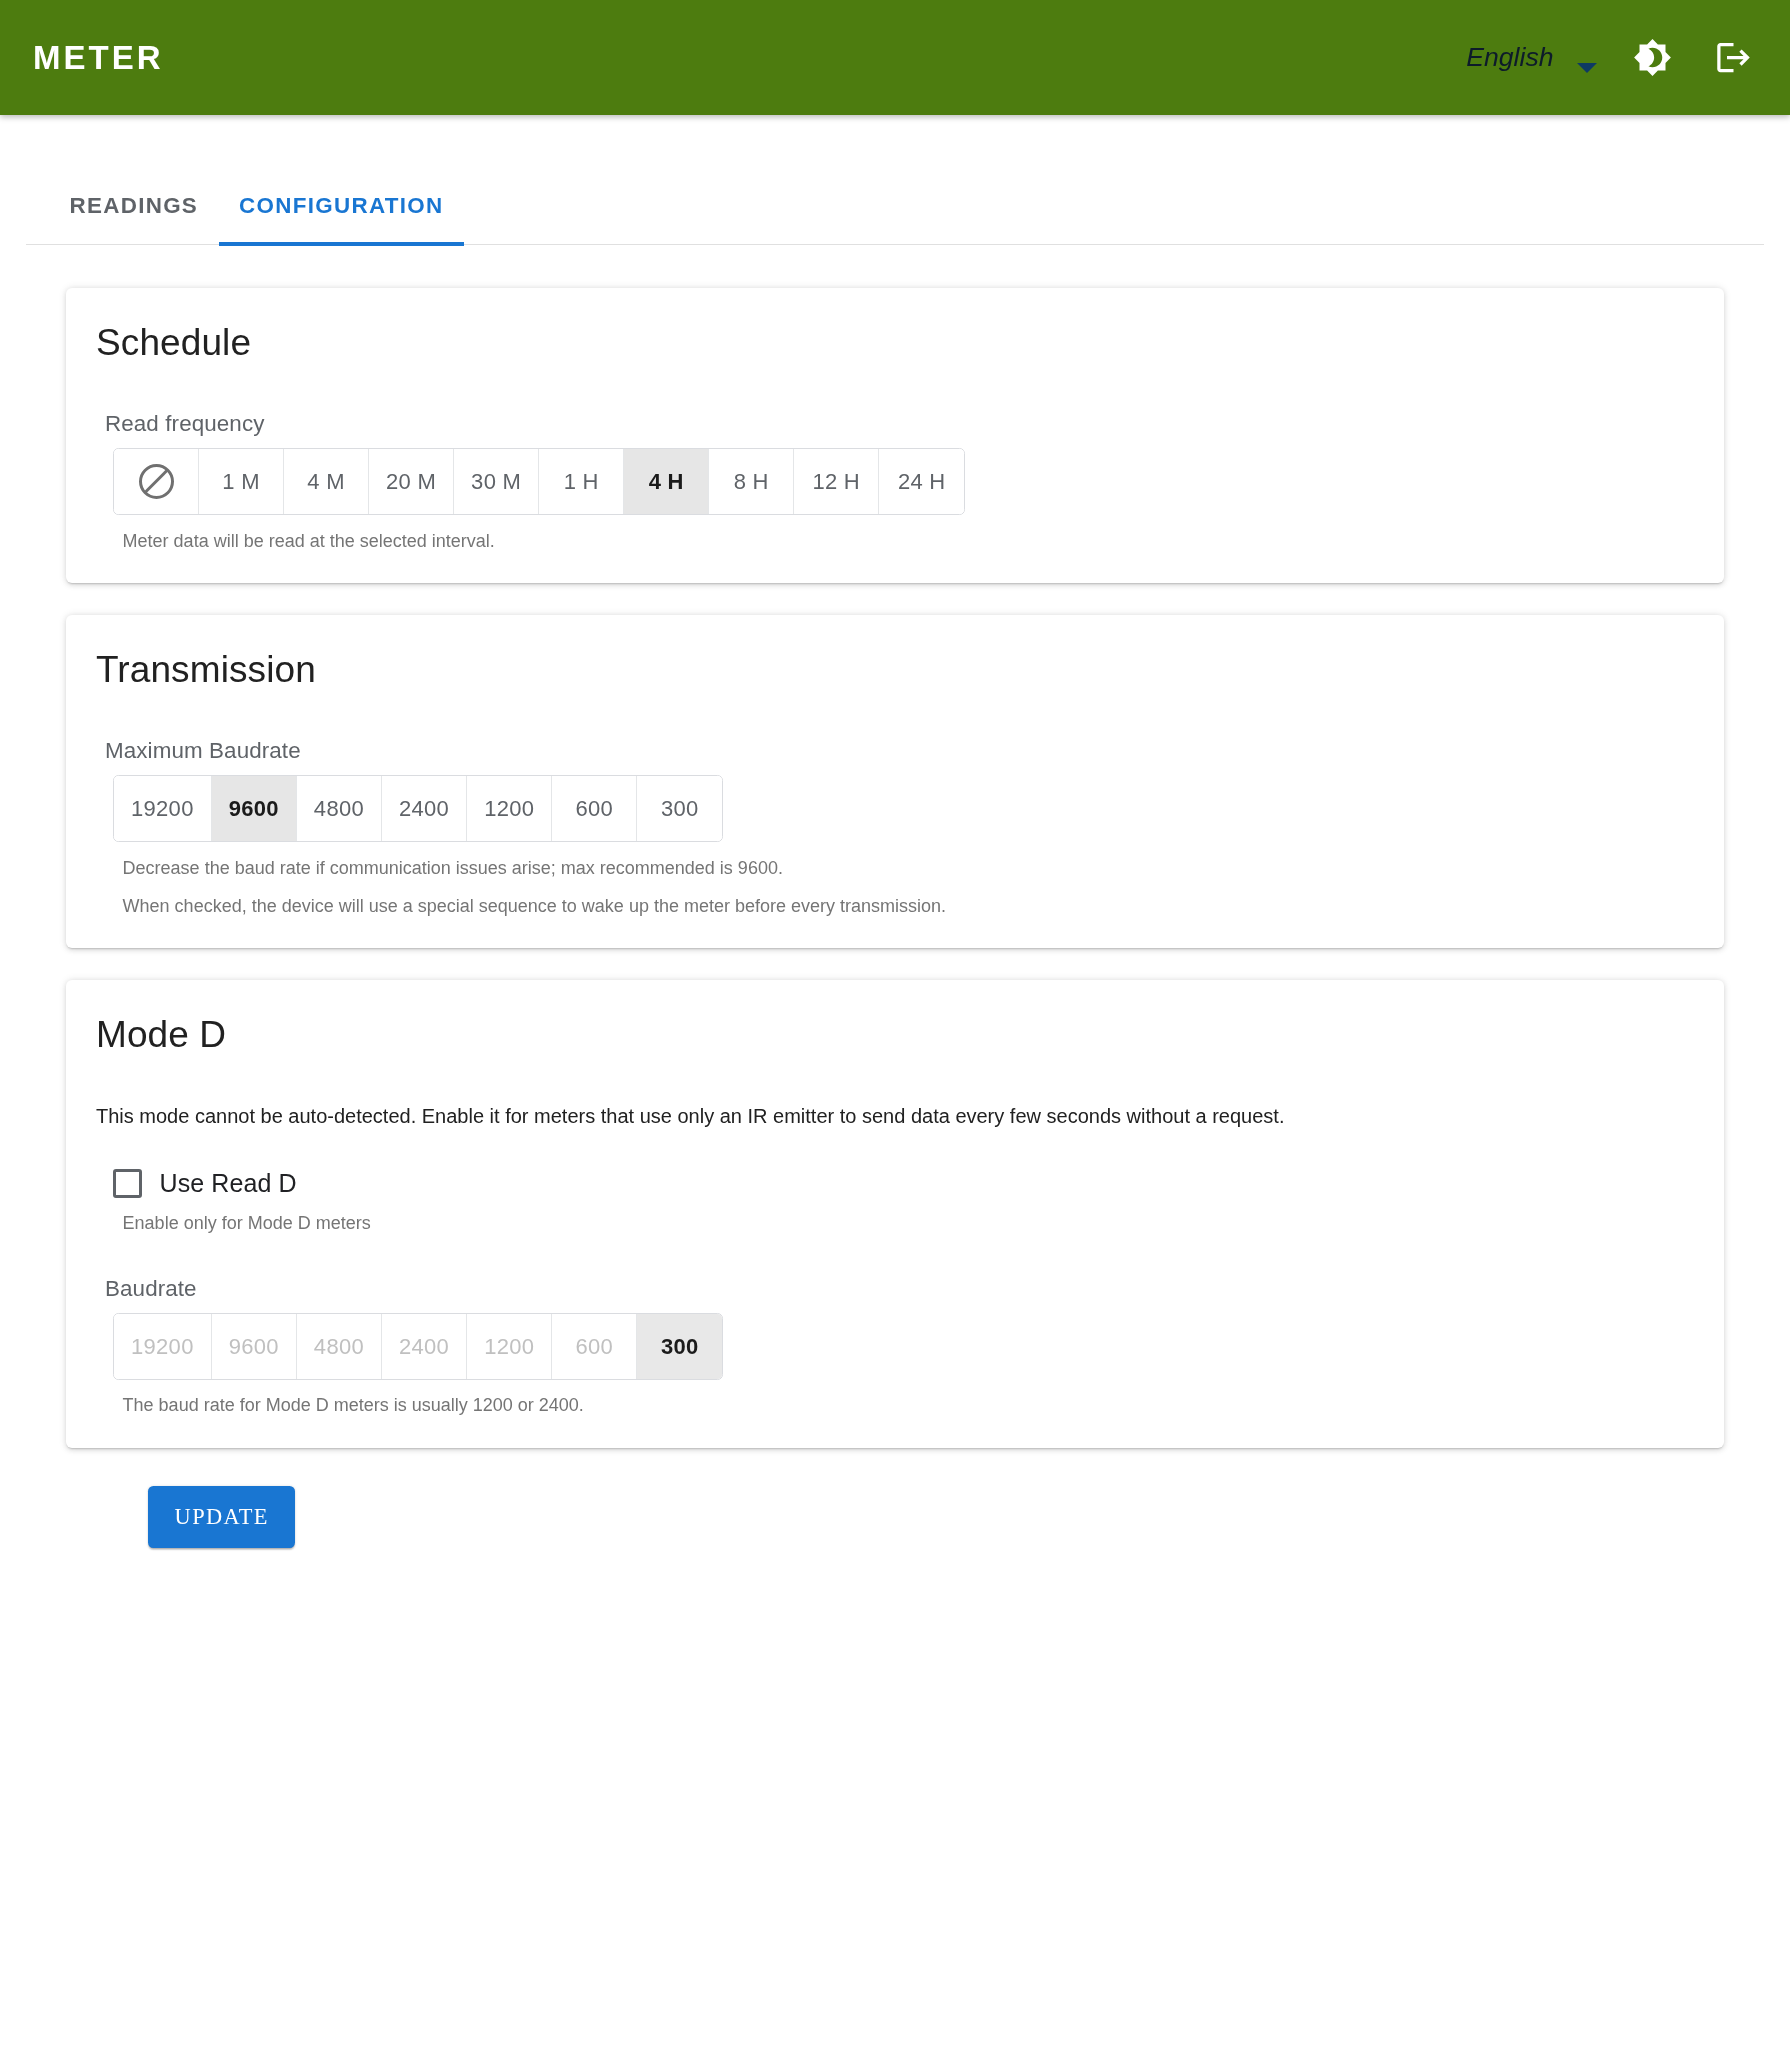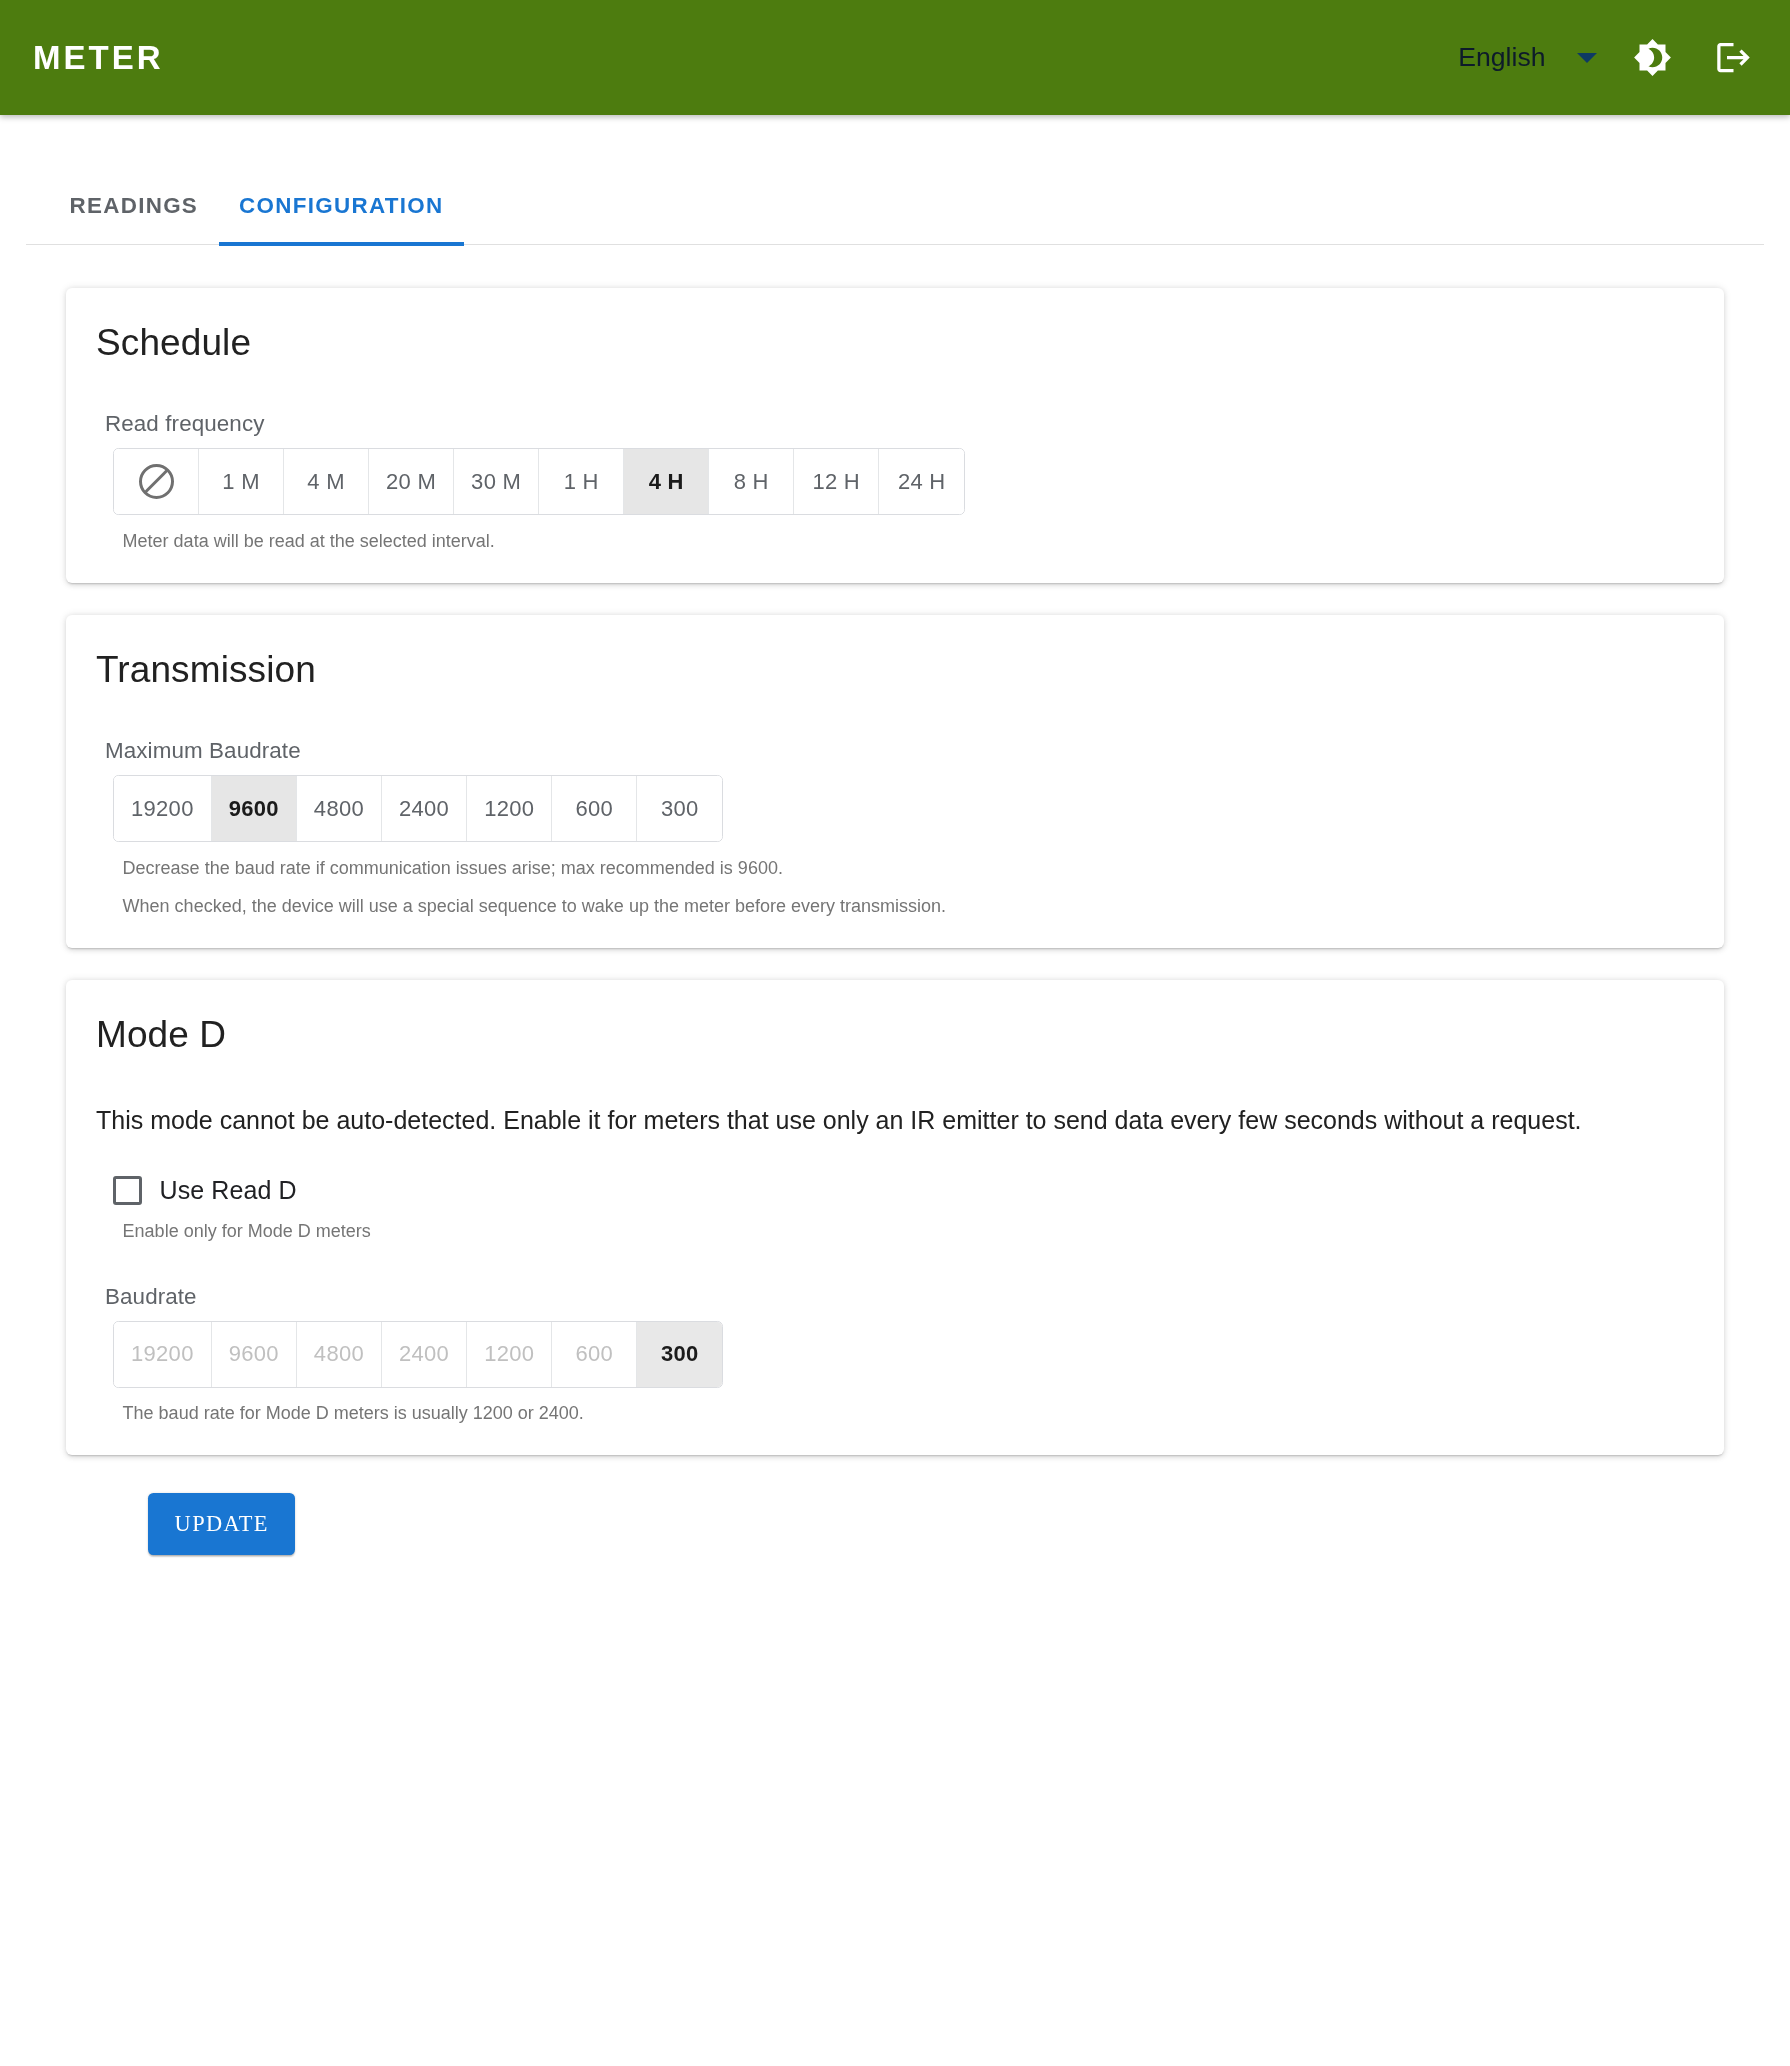--- a/index.html
+++ b/index.html
@@ -24,24 +24,25 @@
   }
   .brand {
     color: #ffffff;
     font-size: 33px;
     font-weight: 700;
     letter-spacing: 3px;
   }
   .appbar-spacer { flex: 1; }
   .lang-select {
     display: flex;
-    align-items: center;
-    gap: 31px;
+    align-items: flex-end;
+    gap: 23px;
     cursor: pointer;
     padding: 6px 8.5px;
+    font-style: italic;
   }
   .lang-label {
     color: #0d1b2a;
     font-size: 26.6px;
     font-weight: 400;
   }
   .chevron {
     width: 0; height: 0;
     border-left: 10.3px solid transparent;
     border-right: 10.3px solid transparent;
@@ -189,21 +190,21 @@
     flex: none;
   }
   .check-label {
     font-size: 25px;
     color: #202124;
     margin-left: 17.5px;
     letter-spacing: 0.1px;
   }
 
   .para {
-    font-size: 25px;
+    font-size: 20px;
     color: #212121;
     line-height: 1.55;
     margin: 37px 0 0 0;
     max-width: 1535px;
   }
 
   
   .actions { padding: 6px 0 0 82px; }
   .update-btn {
     background: #1976d2;

